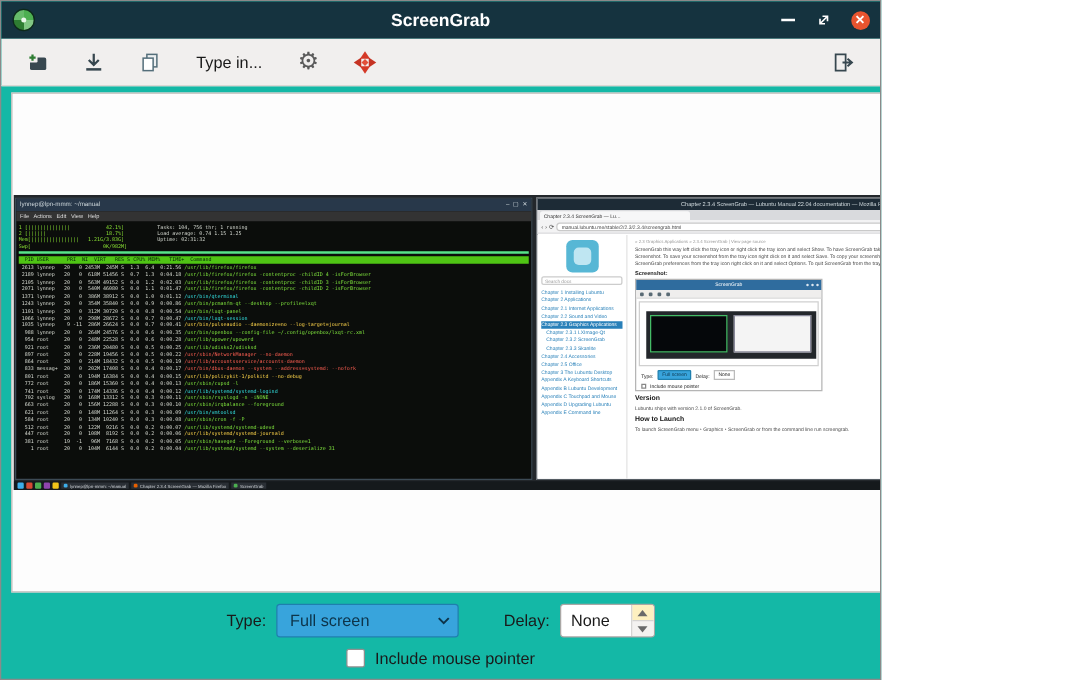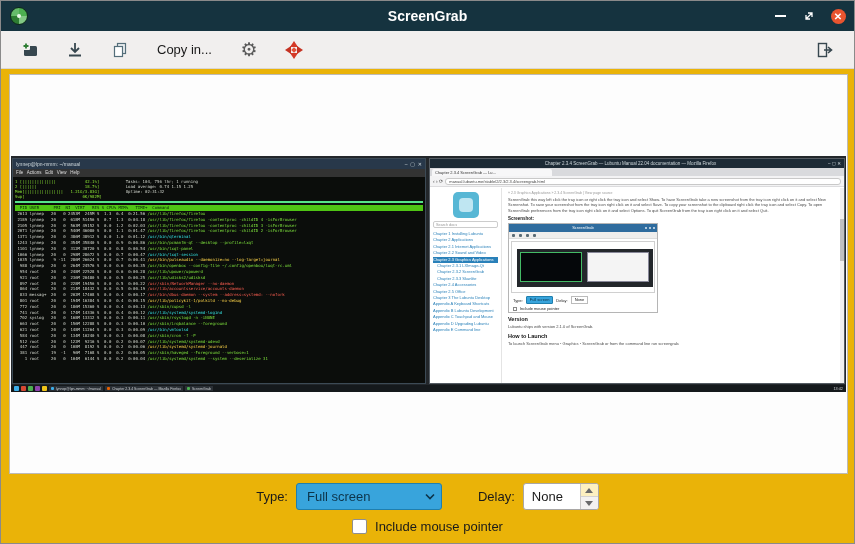--- a/index.html
+++ b/index.html
@@ -1,17 +1,17 @@
 <!DOCTYPE html>
 <html><head>
 <meta charset="utf-8">
 <style>
   * { box-sizing: border-box; margin: 0; padding: 0; }
   body { background:#fff; font-family:"Liberation Sans", sans-serif; }
-  .app { position:relative; width:855px; height:544px; background:#eab308; border:1px solid #8a8a8a; overflow:hidden; }
+  .app { position:relative; width:705px; height:544px; background:#14b8a6; border:1px solid #8a8a8a; overflow:hidden; }
 
   
   .titlebar { position:absolute; top:0; left:0; right:0; height:30px; background:#15333f; display:flex; align-items:center; }
   .app-logo { position:absolute; left:9px; top:6px; width:18px; height:18px; border-radius:50%;
     background:conic-gradient(#4caf50 0 90deg,#81c784 90deg 180deg,#2e7d32 180deg 270deg,#66bb6a 270deg); border:1px solid #0d2a1a; }
   .app-logo::after{content:"";position:absolute;left:6px;top:6px;width:4px;height:4px;border-radius:50%;background:#eaf7ea;}
   .win-title { position:absolute; left:0; right:0; text-align:center; color:#ffffff; font-size:14px; font-weight:bold; }
   .win-controls { position:absolute; right:8px; top:0; height:30px; display:flex; align-items:center; gap:13px; }
   .wc { width:16px; height:16px; display:flex; align-items:center; justify-content:center; cursor:default; }
   .wc-min { width:11px; height:2px; background:#ffffff; }
@@ -146,21 +146,21 @@
         <rect x="4" y="14.5" width="12" height="2" fill="#37474f"></rect>
       </svg>
     </div>
     <div class="tbtn">
       <svg width="20" height="20" viewBox="0 0 20 20">
         <rect x="7.5" y="3.5" width="8" height="10" fill="#eceff1" stroke="#546e7a" stroke-width="1.2"></rect>
         <rect x="4.5" y="6.5" width="8" height="10" fill="#ffffff" stroke="#546e7a" stroke-width="1.2"></rect>
       </svg>
     </div>
     <div class="tbtn">
-      <span class="tbtn-text">Copy in...</span>
+      <span class="tbtn-text">Type in...</span>
     </div>
     <div class="tbtn">
       <span class="gear">⚙</span>
     </div>
     <div class="tbtn">
       <svg width="22" height="22" viewBox="0 0 22 22">
         <polygon points="11,2 15,8 7,8" fill="#d43927"></polygon>
         <polygon points="20,11 14,15 14,7" fill="#c53222"></polygon>
         <polygon points="11,20 7,14 15,14" fill="#d43927"></polygon>
         <polygon points="2,11 8,7 8,15" fill="#c53222"></polygon>

